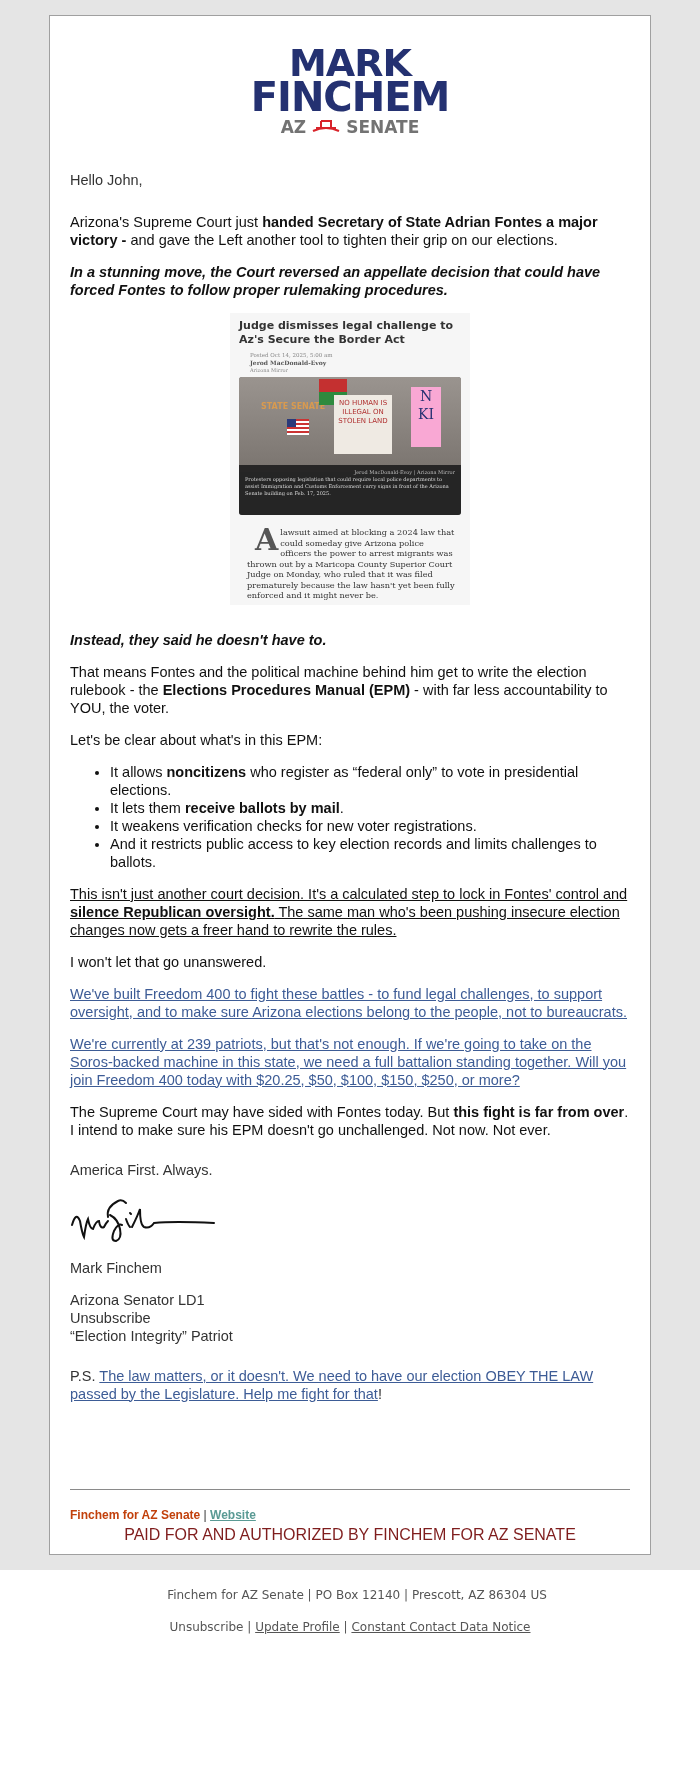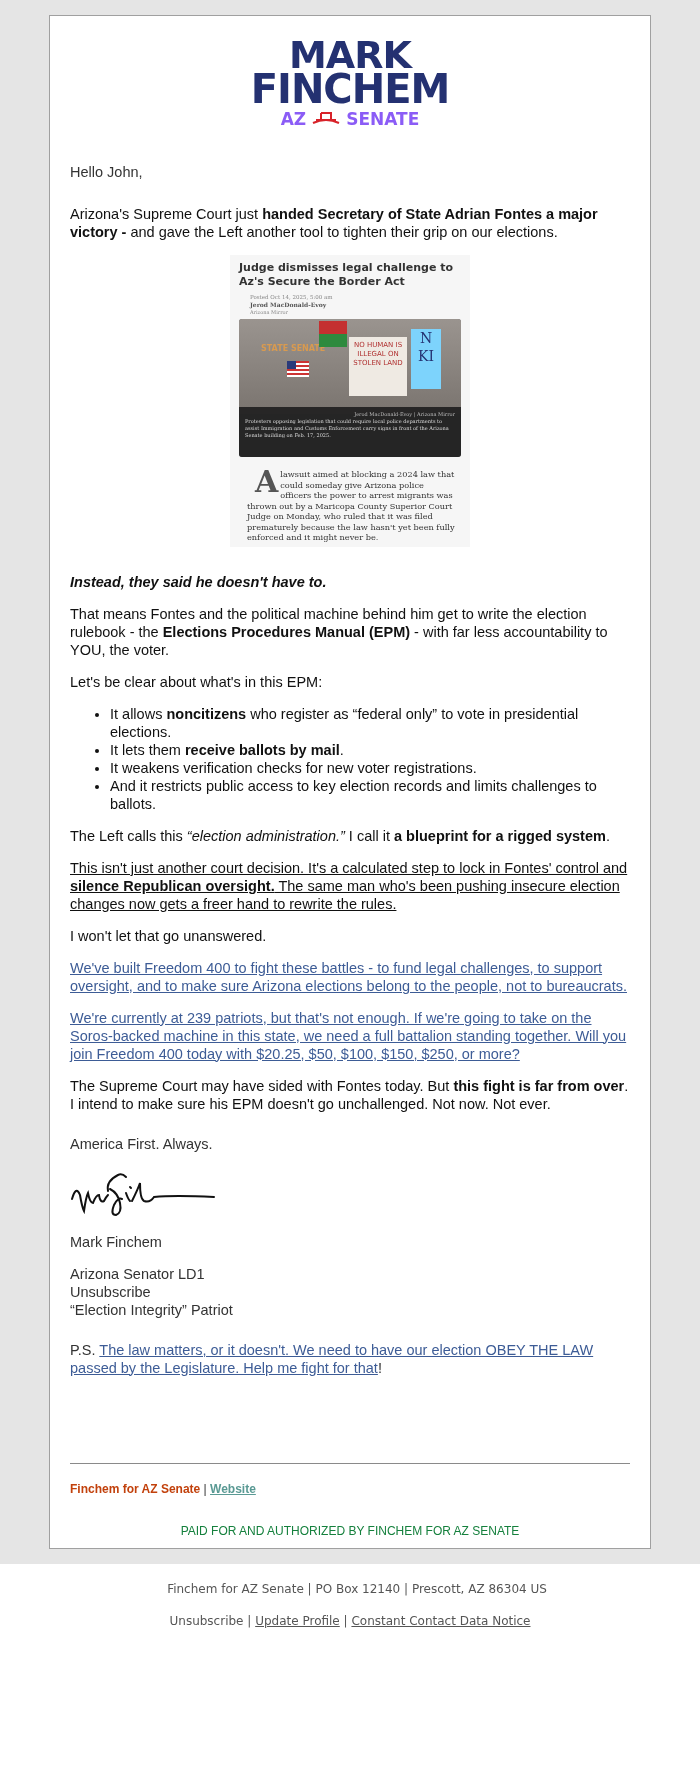--- a/index.html
+++ b/index.html
@@ -1,55 +1,55 @@
 <!DOCTYPE html>
 <html><head>
 <meta charset="utf-8">
 <style>
   html, body { margin:0; padding:0; }
   body { width:700px; background:#ffffff; font-family:"DejaVu Sans", sans-serif; }
   .outer-bg { background:#e5e5e5; padding:15px 0 15px 0; }
-  .card { width:600px; margin:0 auto; background:#fff; border:1px solid #a0a0a0; padding:0 0 10px 0; }
+  .card { width:600px; margin:0 auto; background:#fff; border:1px solid #a0a0a0; padding:8px 0 10px 0; }
   .logo { text-align:center; padding:22px 0 30px 0; }
   .logo .l1, .logo .l2 { font-family:"DejaVu Sans", sans-serif; font-weight:bold; color:#243171; line-height:34px; letter-spacing:-1px; }
   .logo .l1 { font-size:38px; }
   .logo .l2 { font-size:40px; }
-  .logo .l3 { color:#8b5cf6; font-weight:bold; font-size:17px; margin-top:3px; display:flex; justify-content:center; align-items:center; gap:6px; }
+  .logo .l3 { color:#737373; font-weight:bold; font-size:17px; margin-top:3px; display:flex; justify-content:center; align-items:center; gap:6px; }
   .content { padding:0 20px; font-size:14.5px; line-height:18px; color:#111; font-family:"Liberation Sans", sans-serif; }
   .content p { margin:0 0 14px 0; }
   .greeting { color:#333; margin-top:4px !important; margin-bottom:24px !important; }
   .bi { font-weight:bold; font-style:italic; }
   .u { text-decoration:underline; }
   a.lnk { color:#3d5c96; text-decoration:underline; }
   ul { margin:0 0 14px 0; padding-left:40px; }
   ul li { margin:0; }
   .article { width:222px; margin:6px auto 26px auto; background:#f6f6f6; padding:6px 9px 4px 9px; font-family:"DejaVu Serif", serif; }
   .article .atitle { font-family:"DejaVu Sans", sans-serif; font-weight:bold; font-size:11px; line-height:14px; color:#333; }
   .article .meta { font-size:5.5px; color:#888; margin:4px 0 0 11px; line-height:8px; }
   .article .author { font-size:6px; color:#555; margin-left:11px; font-weight:bold; line-height:8px; }
   .article .pub { font-size:5px; color:#888; margin-left:11px; line-height:7px; }
   .photo { margin-top:3px; height:138px; background:#6a6a6a; border-radius:3px; position:relative; overflow:hidden; }
   .photo .wall { position:absolute; left:0; top:0; right:0; height:95px; background:linear-gradient(180deg,#9a948f,#7a746f); }
-  .photo .sign1 { position:absolute; left:110px; top:18px; width:58px; height:55px; background:#efeae3; color:#b03030; font-size:7px; line-height:9px; text-align:center; padding-top:4px; font-family:"DejaVu Sans", sans-serif; }
-  .photo .sign2 { position:absolute; left:172px; top:10px; width:30px; height:60px; background:#7dd3fc; color:#243171; font-size:14px; text-align:center; }
+  .photo .sign1 { position:absolute; left:95px; top:18px; width:58px; height:55px; background:#efeae3; color:#b03030; font-size:7px; line-height:9px; text-align:center; padding-top:4px; font-family:"DejaVu Sans", sans-serif; }
+  .photo .sign2 { position:absolute; left:172px; top:10px; width:30px; height:60px; background:#f9a8d4; color:#243171; font-size:14px; text-align:center; }
   .photo .flag { position:absolute; left:48px; top:42px; width:22px; height:16px; background:repeating-linear-gradient(180deg,#c33 0 2px,#fff 2px 4px); }
   .photo .flag:before { content:""; position:absolute; left:0; top:0; width:9px; height:8px; background:#2a3a7a; }
   .photo .flagpal { position:absolute; left:80px; top:2px; width:28px; height:26px; background:linear-gradient(180deg,#c43030 0 50%,#2e8a3e 50%); }
   .photo .statesign { position:absolute; left:22px; top:25px; color:#d89a50; font-size:8px; font-weight:bold; line-height:10px; font-family:"DejaVu Sans", sans-serif; }
   .photo .cap { position:absolute; left:0; right:0; bottom:0; height:50px; background:rgba(30,30,30,0.9); color:#ddd; font-size:5px; line-height:7px; padding:4px 6px; box-sizing:border-box; }
   .photo .cap .credit { text-align:right; color:#bbb; }
   .article .body { font-size:8.2px; line-height:10.5px; color:#333; margin-top:12px; padding:0 4px 0 8px; }
   .article .dropcap { float:left; font-size:30px; line-height:26px; font-weight:bold; color:#555; margin-right:2px; margin-left:8px; }
   .sig { margin:6px 0 14px 0; height:52px; }
   .spacer { height:50px; }
   .divider { border-top:1px solid #8a8a8a; margin:22px 20px 18px 20px; }
   .foot1 { padding:0 20px; font-family:"Liberation Sans", sans-serif; font-size:12px; color:#333; }
   .foot1 b { color:#c2410c; }
   .foot1 a { color:#5a9a94; text-decoration:underline;font-weight:bold; }
-  .paid { text-align:center; font-family:"Liberation Sans", sans-serif; font-size:12px; color:#15803d; margin-top:28px; }
+  .paid { text-align:center; font-family:"Liberation Sans", sans-serif; font-size:16px; color:#7f1d1d; margin-top:4px; }
   .bottom { text-align:center; font-family:"DejaVu Sans", sans-serif; font-size:12px; color:#555; padding:18px 0 10px 0; }
   .bottom .addr { margin-bottom:18px;margin-left:14px; }
   .bottom a { color:#555; text-decoration:underline; }
 </style>
 </head>
 <body>
 
 <div class="outer-bg">
   <div class="card">
 
@@ -67,20 +67,21 @@
       </div>
     </div>
 
     <div class="content">
       <p class="greeting">Hello John,</p>
 
       <p>
         <span>Arizona's Supreme Court just </span><b>handed Secretary of State Adrian Fontes a major victory -</b><span> and gave the Left another tool to tighten their grip on our elections.</span>
       </p>
 
+      <p class="bi">In a stunning move, the Court reversed an appellate decision that could have forced Fontes to follow proper rulemaking procedures.</p>
 
       <div class="article">
         <div class="atitle">Judge dismisses legal challenge to Az's Secure the Border Act</div>
         <div class="meta">Posted Oct 14, 2025, 5:00 am</div>
         <div class="author">Jerod MacDonald-Evoy</div>
         <div class="pub">Arizona Mirror</div>
         <div class="photo">
           <div class="wall"></div>
           <div class="statesign">STATE SENATE</div>
           <div class="flagpal"></div>
@@ -105,23 +106,20 @@
 
       <p>Let's be clear about what's in this EPM:</p>
 
       <ul>
         <li><span>It allows </span><b>noncitizens</b><span> who register as “federal only” to vote in presidential elections.</span></li>
         <li><span>It lets them </span><b>receive ballots by mail</b><span>.</span></li>
         <li><span>It weakens verification checks for new voter registrations.</span></li>
         <li><span>And it restricts public access to key election records and limits challenges to ballots.</span></li>
       </ul>
 
-      <p>
-        <span>The Left calls this </span><i>“election administration.”</i><span> I call it </span><b>a blueprint for a rigged system</b><span>.</span>
-      </p>
 
       <p class="u">
         <span>This isn't just another court decision. It's a calculated step to lock in Fontes' control and </span><b>silence Republican oversight.</b><span> The same man who's been pushing insecure election changes now gets a freer hand to rewrite the rules.</span>
       </p>
 
       <p>I won't let that go unanswered.</p>
 
       <p>
         <a class="lnk">We've built Freedom 400 to fight these battles - to fund legal challenges, to support oversight, and to make sure Arizona elections belong to the people, not to bureaucrats.</a>
       </p>

